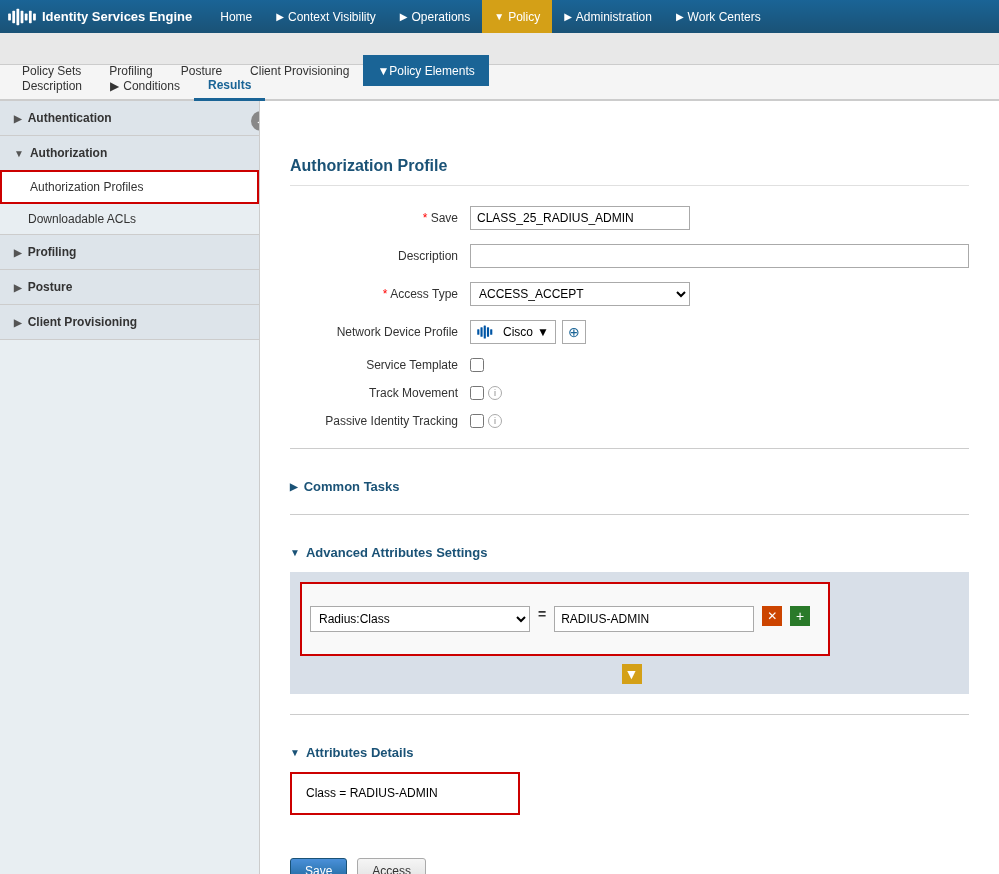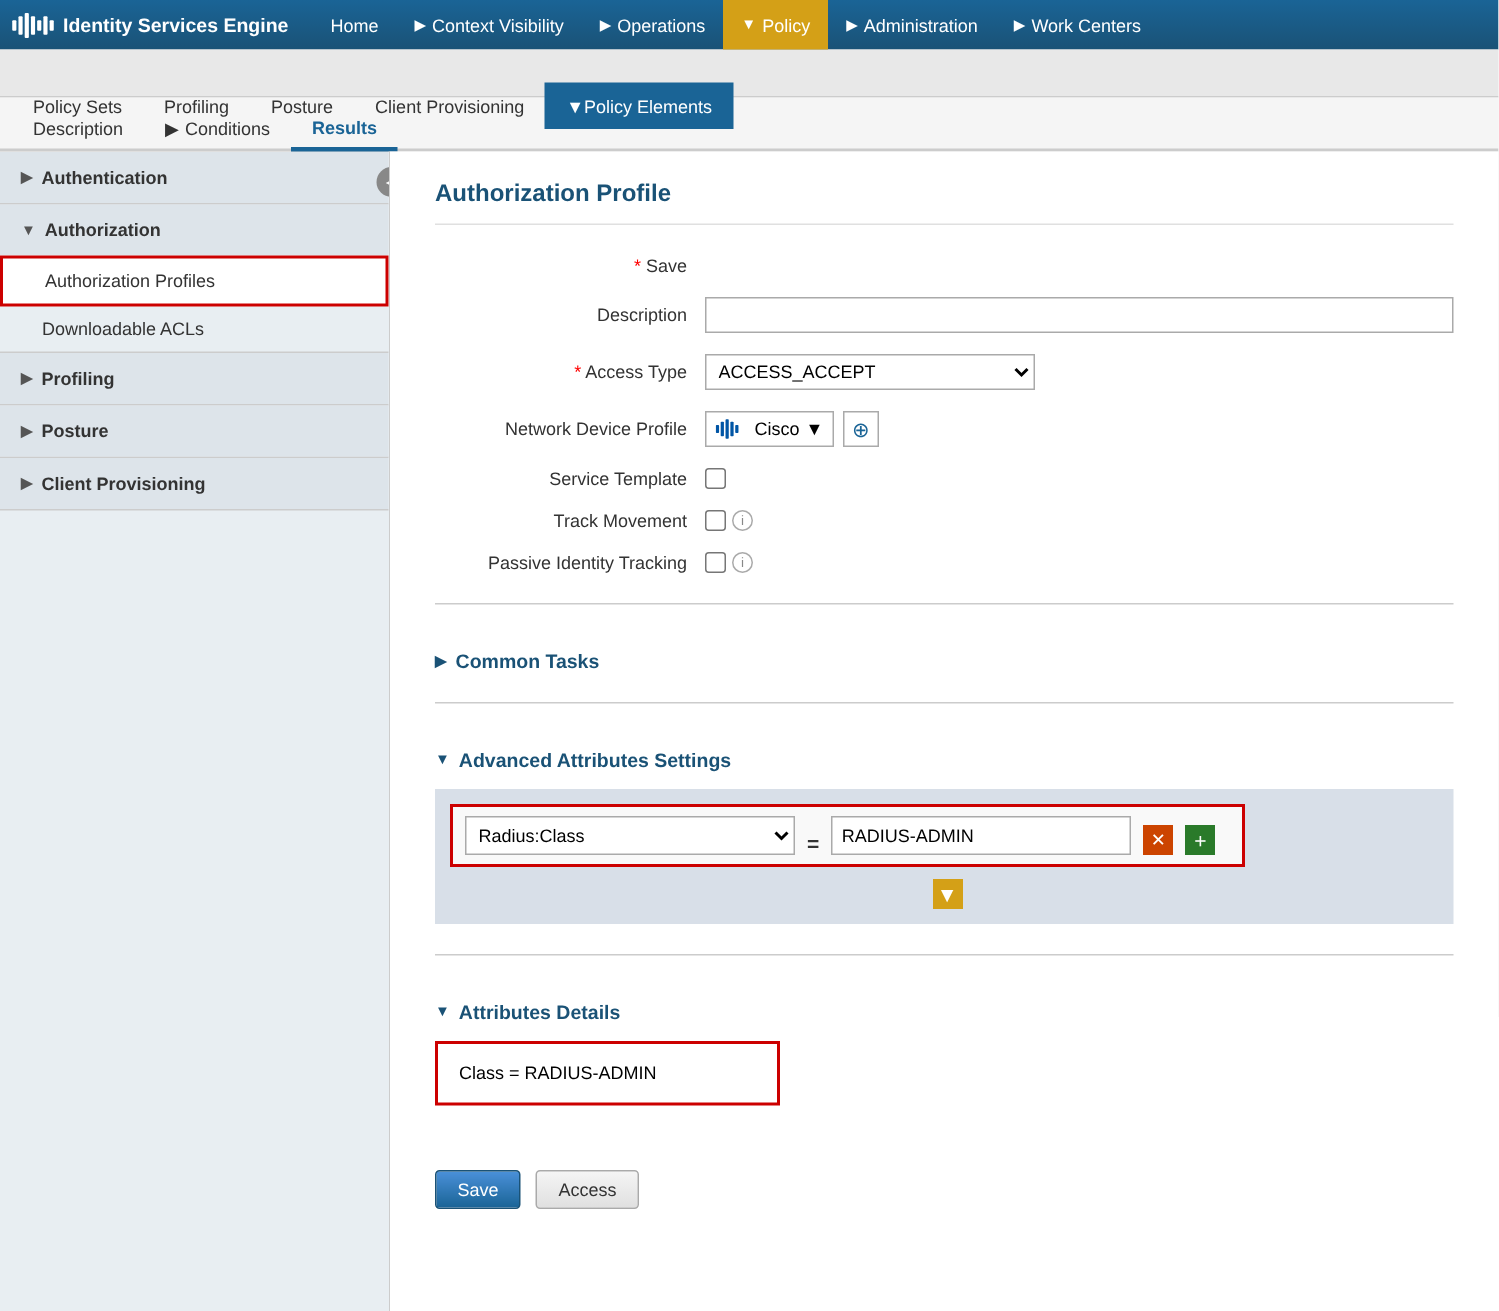--- a/index.html
+++ b/index.html
@@ -169,20 +169,21 @@
       padding: 20px 30px;
     }
 
     .page-title {
       font-size: 16px;
       font-weight: bold;
       color: #1a5276;
       margin-bottom: 20px;
       border-bottom: 1px solid #e0e0e0;
       padding-bottom: 10px;
+      margin-top: 36px;
     }
 
     .form-row {
       display: flex;
       align-items: center;
       margin-bottom: 14px;
     }
     .form-label {
       width: 180px;
       text-align: right;
@@ -266,25 +267,25 @@
     .section-header .arrow { font-size: 10px; }
 
     .section-divider {
       border-top: 1px solid #ccc;
       margin: 20px 0;
     }
 
     
     .attr-row {
       display: flex;
-      align-items: flex-end;
+      align-items: flex-start;
       gap: 8px;
       margin-bottom: 8px;
       border: 2px solid #cc0000;
-      padding: 6px 8px;
+      padding: 22px 8px;
       background: #f9f9f9;
       width: 530px;
     }
     .attr-select {
       width: 220px;
       height: 26px;
       border: 1px solid #aaa;
       padding: 2px 4px;
       font-size: 12px;
       background: white;
@@ -511,20 +512,21 @@
   </div>
 
   <div class="content">
 
     <div class="page-title">Authorization Profile</div>
 
     <div class="form-row">
       <div class="form-label">
         <span style="color:red;">* </span><span>Save</span>
       </div>
+      <input type="text" class="form-input" value="CLASS_25_RADIUS_ADMIN" style="">
     </div>
 
     <div class="form-row">
       <div class="form-label">Description</div>
       <input type="text" class="form-input" style="width: 520px;">
     </div>
 
     <div class="form-row">
       <div class="form-label">
         <span style="color:red;">* </span><span>Access Type</span>

